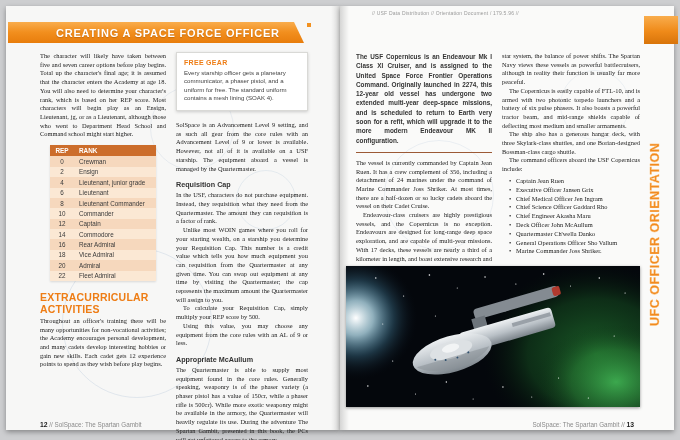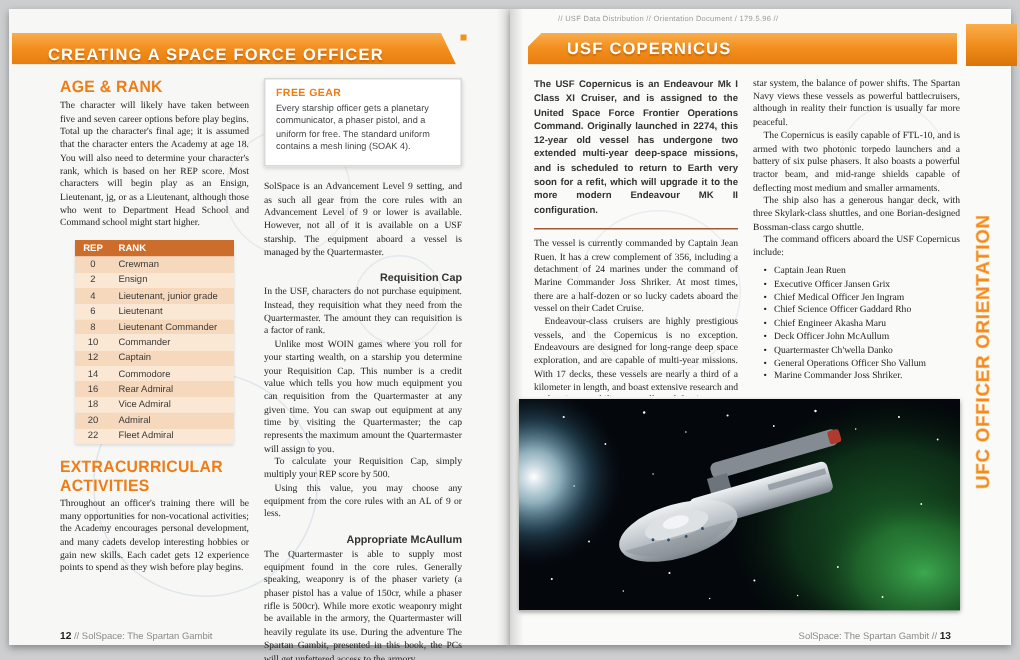--- a/index.html
+++ b/index.html
@@ -24,21 +24,21 @@
   .wm5 { left:560px; top:70px;  width:70px;  height:70px;  border:1px solid rgba(140,170,200,.13); }
 
   
   .banner { position:absolute; top:22px; height:21px; z-index:6;
             background:linear-gradient(180deg,#f9ad4d 0%, #f28f1e 48%, #e87d0c 100%);
             box-shadow:0 1px 2px rgba(0,0,0,.35);
             display:flex; align-items:center;
             font-family:"Liberation Sans", sans-serif; font-weight:bold;
             color:#fff; font-size:11px; letter-spacing:.8px; text-transform:uppercase;
             text-shadow:0 1px 1px rgba(160,80,0,.5); }
-  .banner-left  { left:8px;  width:296px; clip-path:polygon(0 0, calc(100% - 10px) 0, 100% 100%, 0 100%); padding-left:24px;align-items:flex-end; }
+  .banner-left  { left:8px;  width:296px; clip-path:polygon(0 0, calc(100% - 10px) 0, 100% 100%, 0 100%); padding-left:48px; }
   .banner-right { left:352px; width:286px; clip-path:polygon(9px 0, 100% 0, 100% 100%, 0 100%, 0 9px); padding-left:26px; }
   .banner-dot { position:absolute; left:307px; top:23px; width:4px; height:4px; background:#f2911f; z-index:6; }
   .sidebar-cap { position:absolute; left:644px; top:16px; width:34px; height:28px; z-index:6;
                  background:linear-gradient(180deg,#f9ad4d 0%, #ef8a19 55%, #d8740a 100%); }
 
   .meta-header { position:absolute; left:372px; top:10px; z-index:6;
                  font-family:"Liberation Sans", sans-serif; font-size:5px; color:#9a9a9a; letter-spacing:.2px; }
 
   
   .sidebar-title { position:absolute; left:648px; top:46px; width:28px; height:280px; z-index:6; }
@@ -51,21 +51,21 @@
   .col { position:absolute; z-index:4; }
   .col-l1 { left:40px;  top:52px; width:126px; }
   .col-l2 { left:176px; top:52px; width:132px; }
   .col-r1 { left:356px; top:52px; width:136px; height:212px; overflow:hidden; }
   .col-r2 { left:502px; top:52px; width:138px; height:214px; overflow:hidden; }
 
   h2.orange { font-family:"Liberation Sans", sans-serif; font-weight:bold; font-size:10.5px;
               color:#ee7d15; letter-spacing:.2px; text-transform:uppercase; margin:0 0 3px 0;
               transform:scaleY(1.05); transform-origin:left top; }
   h3.sub { font-family:"Liberation Sans", sans-serif; font-weight:bold; font-size:7.2px;
-           color:#333; margin:7px 0 2px 0;text-align:right; }
+           color:#333; margin:7px 0 2px 0; }
 
   p.body { font-family:"Liberation Serif", serif; font-size:6.4px; line-height:1.36;
            color:#222; text-align:justify; margin:0; }
   p.body + p.body { text-indent:7px; }
 
   
   .freegear { background:#fff; border:1px solid #d9d9d6; box-shadow:0 1px 3px rgba(0,0,0,.18);
               padding:6px 7px 7px 7px; margin-bottom:10px; }
   .freegear h4 { font-family:"Liberation Sans", sans-serif; font-weight:bold; font-size:7px;
                  color:#ee7d15; letter-spacing:.3px; margin:0 0 2.5px 0; }
@@ -117,30 +117,26 @@
   <div class="wm wm3"></div>
   <div class="wm wm4"></div>
   <div class="wm wm5"></div>
 
   <div class="banner banner-left">
     <span>CREATING A SPACE FORCE OFFICER</span>
   </div>
   <div class="banner-dot"></div>
 
   <div class="meta-header">// USF Data Distribution // Orientation Document / 179.5.96 //</div>
-  <div class="banner banner-right">
-    <span>USF COPERNICUS</span>
-  </div>
   <div class="sidebar-cap"></div>
   <div class="sidebar-title">
     <span>UFC OFFICER ORIENTATION</span>
   </div>
 
   <div class="col col-l1">
-    <h2 class="orange">AGE &amp; RANK</h2>
     <p class="body">The character will likely have taken between five and seven career options before play begins. Total up the character's final age; it is assumed that the character enters the Academy at age 18. You will also need to determine your character's rank, which is based on her REP score. Most characters will begin play as an Ensign, Lieutenant, jg, or as a Lieutenant, although those who went to Department Head School and Command school might start higher.</p>
 
     <table class="rank">
       <thead>
         <tr>
           <th class="rep">REP</th>
           <th>RANK</th>
         </tr>
       </thead>
       <tbody>

